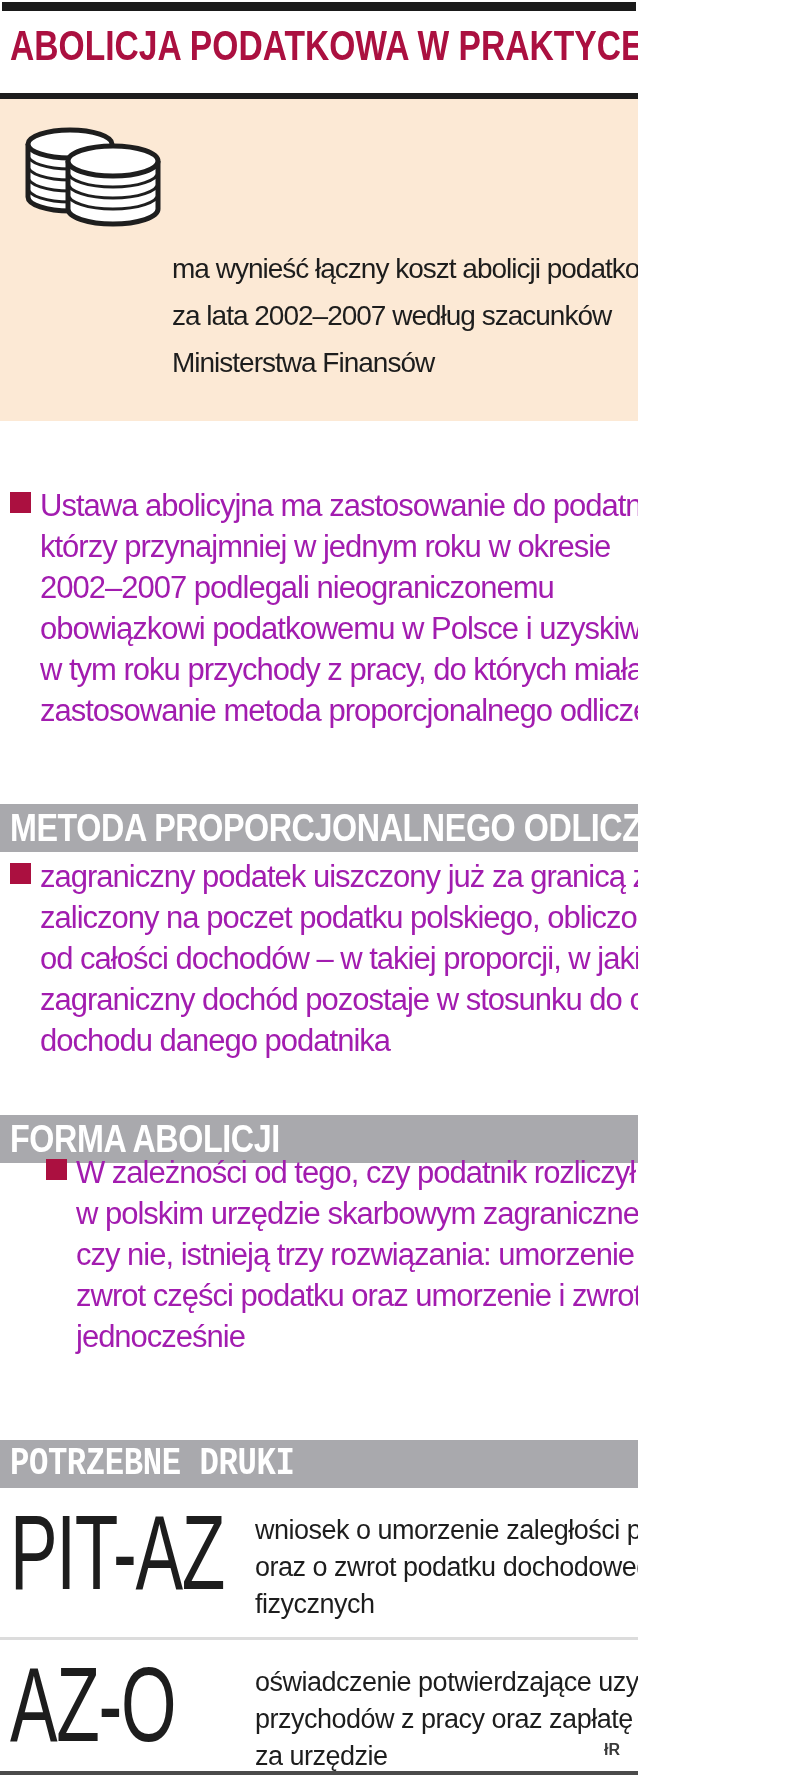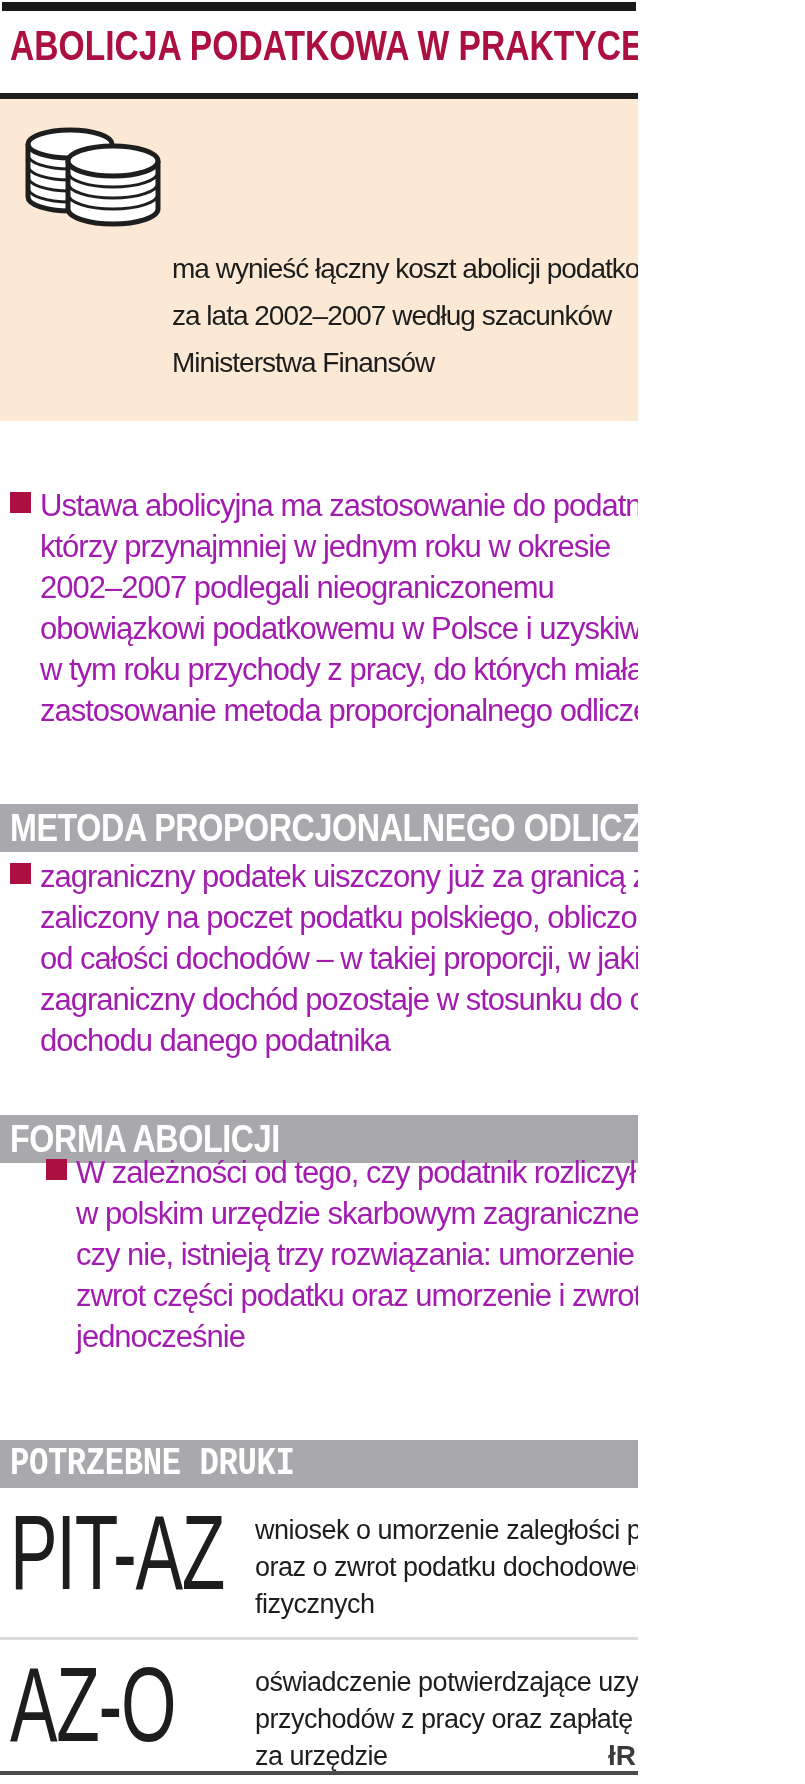--- a/index.html
+++ b/index.html
@@ -84,22 +84,22 @@
   .form-desc {
     position: absolute; left: 255px; top: 12px;
     font-size: 27px; line-height: 37px; letter-spacing: -0.5px;
     white-space: pre; color: #1d1d1d;
   }
   .row-divider {
     position: absolute; left: 0; right: 0; top: 1637px;
     height: 3px; background: #dcdcdc;
   }
   .credit {
-    position: absolute; right: 2px; top: 1742px;
-    font-size: 28px; font-weight: 700; color: #3a3a3a; line-height: 1;
+    position: absolute; right: 18px; top: 1742px;
+    font-size: 16px; font-weight: 700; color: #3a3a3a; line-height: 1;
   }
   .bottom-rule {
     position: absolute; left: 0; right: 0; top: 1771px;
     height: 4px; background: #4b4b4b;
   }
 </style>
 </head>
 <body>
 
 <div class="page">

